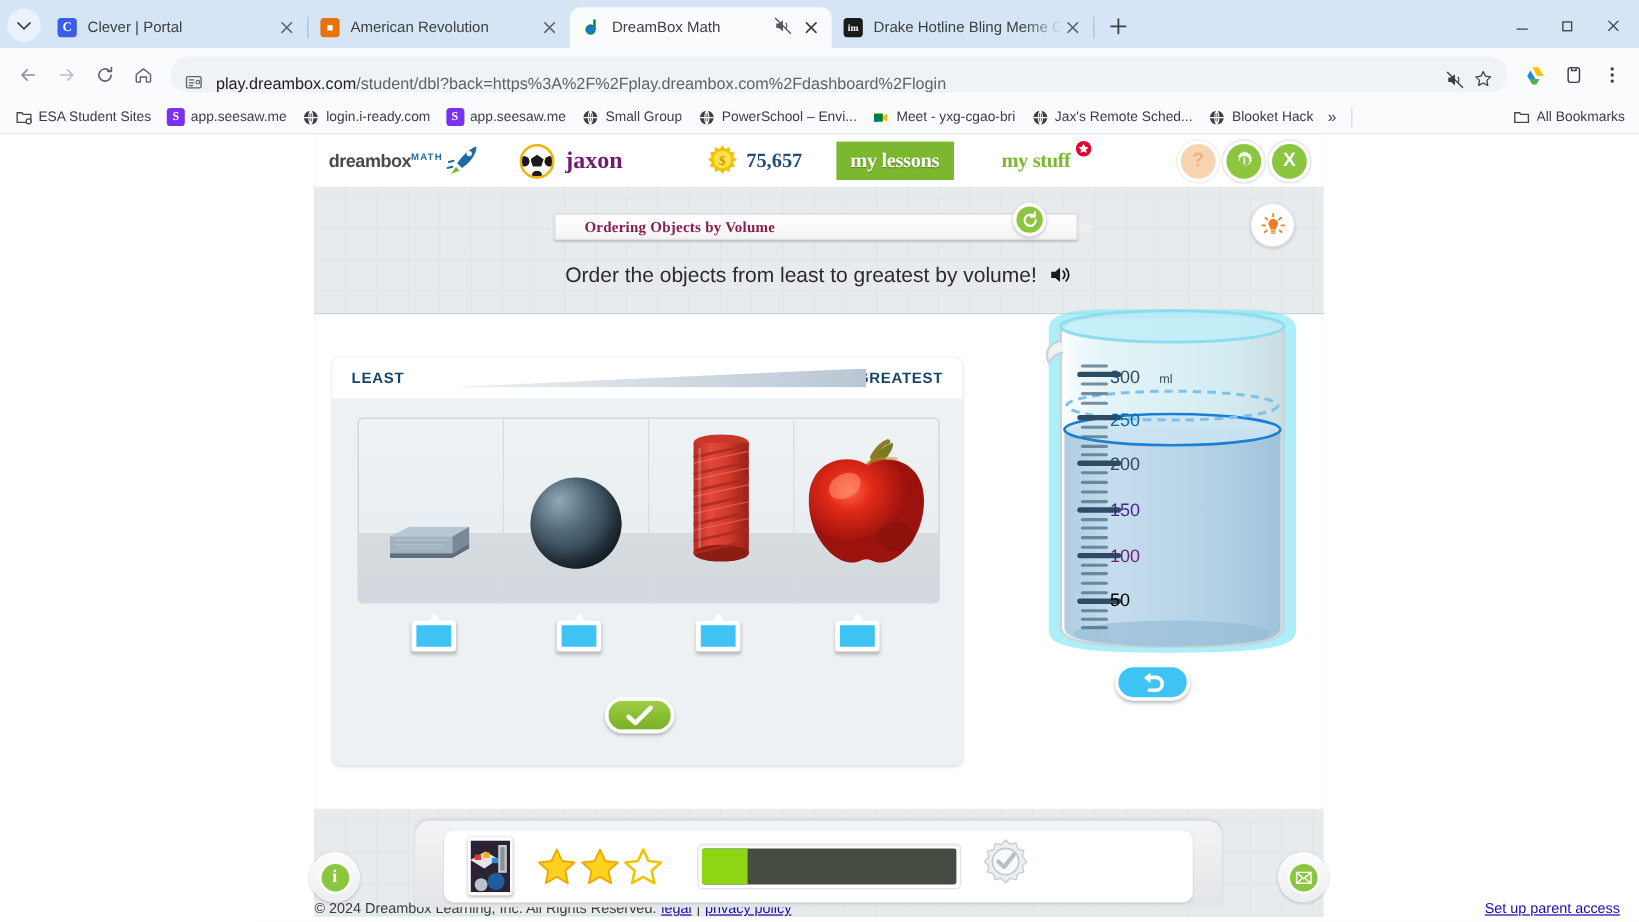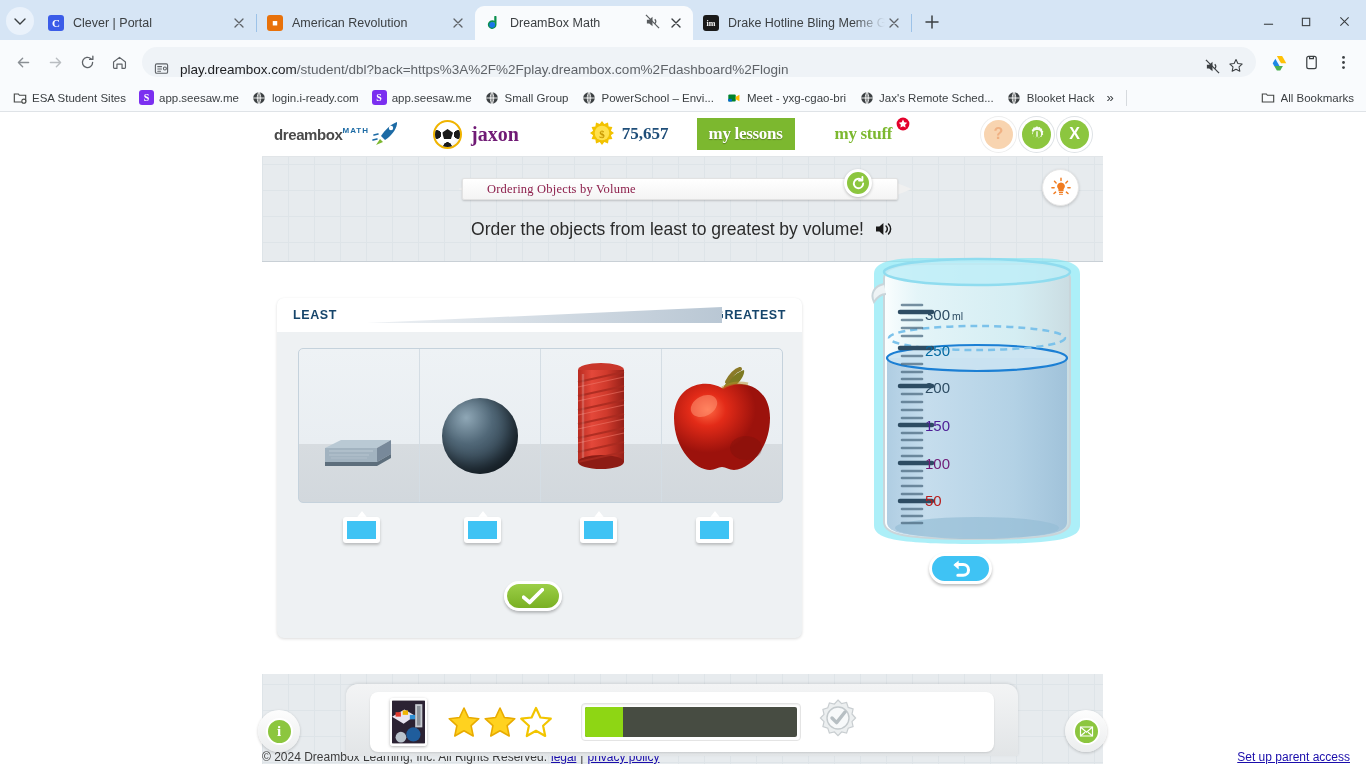--- a/index.html
+++ b/index.html
@@ -162,21 +162,21 @@
 
   
   .ribbon-wrap { position: relative; z-index:3; height: 46px; }
   .ribbon {
     position: absolute; left: 200px; top: 21px; width: 436px; height: 22px;
     background: linear-gradient(#fff,#f4f4f4); border: 1px solid #e2e2e2;
     border-radius: 2px; display: flex; align-items: center;
     box-shadow: 0 1px 2px rgba(0,0,0,.18);
   }
   .ribbon .rtitle {
-    margin-left: 24px; font-size: 12.5px; font-weight: normal; color: #8c1d4a;
+    margin-left: 24px; font-size: 12.5px; font-weight: bold; color: #8c1d4a;
     font-family: "Liberation Serif", serif; letter-spacing: .2px;
   }
   .ribbon-tail-l, .ribbon-tail-r {
     position: absolute; top: 25px; width: 18px; height: 14px; background: #f0f0f0;
   }
   .ribbon-tail-l { left: 196px; clip-path: polygon(100% 0,100% 100%,0 50%); }
   .ribbon-tail-r { left: 632px; clip-path: polygon(0 0,0 100%,100% 50%); }
   .replay-btn {
     position: absolute; left: 582px; top: 12px; width: 28px; height: 28px;
     border-radius: 50%; background: #8cc63f; border: 3px solid #fff;
@@ -809,27 +809,27 @@
                 <path d="M40 228h20"></path>
                 <path d="M40 236h20"></path>
                 <path d="M40 244h20"></path>
               <path d="M40 259h20"></path>
                 <path d="M40 266h20"></path>
                 <path d="M40 273h20"></path>
             </g>
           </svg>
 
           <div style="position:absolute;left:63px;top:44px;font-size:15px;color:#2d4c63;font-family:'Liberation Sans',sans-serif;">
-            <span>300</span><span style="font-size:10.5px;margin-left:2px;">ml</span>
+            <span>300</span><span style="font-size:10.5px;margin-left:16px;">ml</span>
           </div>
           <div style="position:absolute;left:63px;top:80px;font-size:15px;color:#0369a1;">250</div>
           <div style="position:absolute;left:63px;top:117px;font-size:15px;color:#2d4c63;">200</div>
           <div style="position:absolute;left:63px;top:155px;font-size:15px;color:#4c1d95;">150</div>
           <div style="position:absolute;left:63px;top:193px;font-size:15px;color:#701a75;">100</div>
-          <div style="position:absolute;left:63px;top:230px;font-size:15px;color:#b91c1c;">50</div>
+          <div style="position:absolute;left:63px;top:230px;font-size:15px;color:#000000;">50</div>
 
           <div class="undo-btn">
             <svg viewBox="0 0 28 22" style="width:25px;height:20px">
               <path d="M9 6h8a6 6 0 010 12h-6" fill="none" stroke="#fff" stroke-width="3.4" stroke-linecap="round"></path>
               <path d="M12 1.5L6 6.5l6 5" fill="#fff"></path>
             </svg>
           </div>
         </div>
       </div>
 

